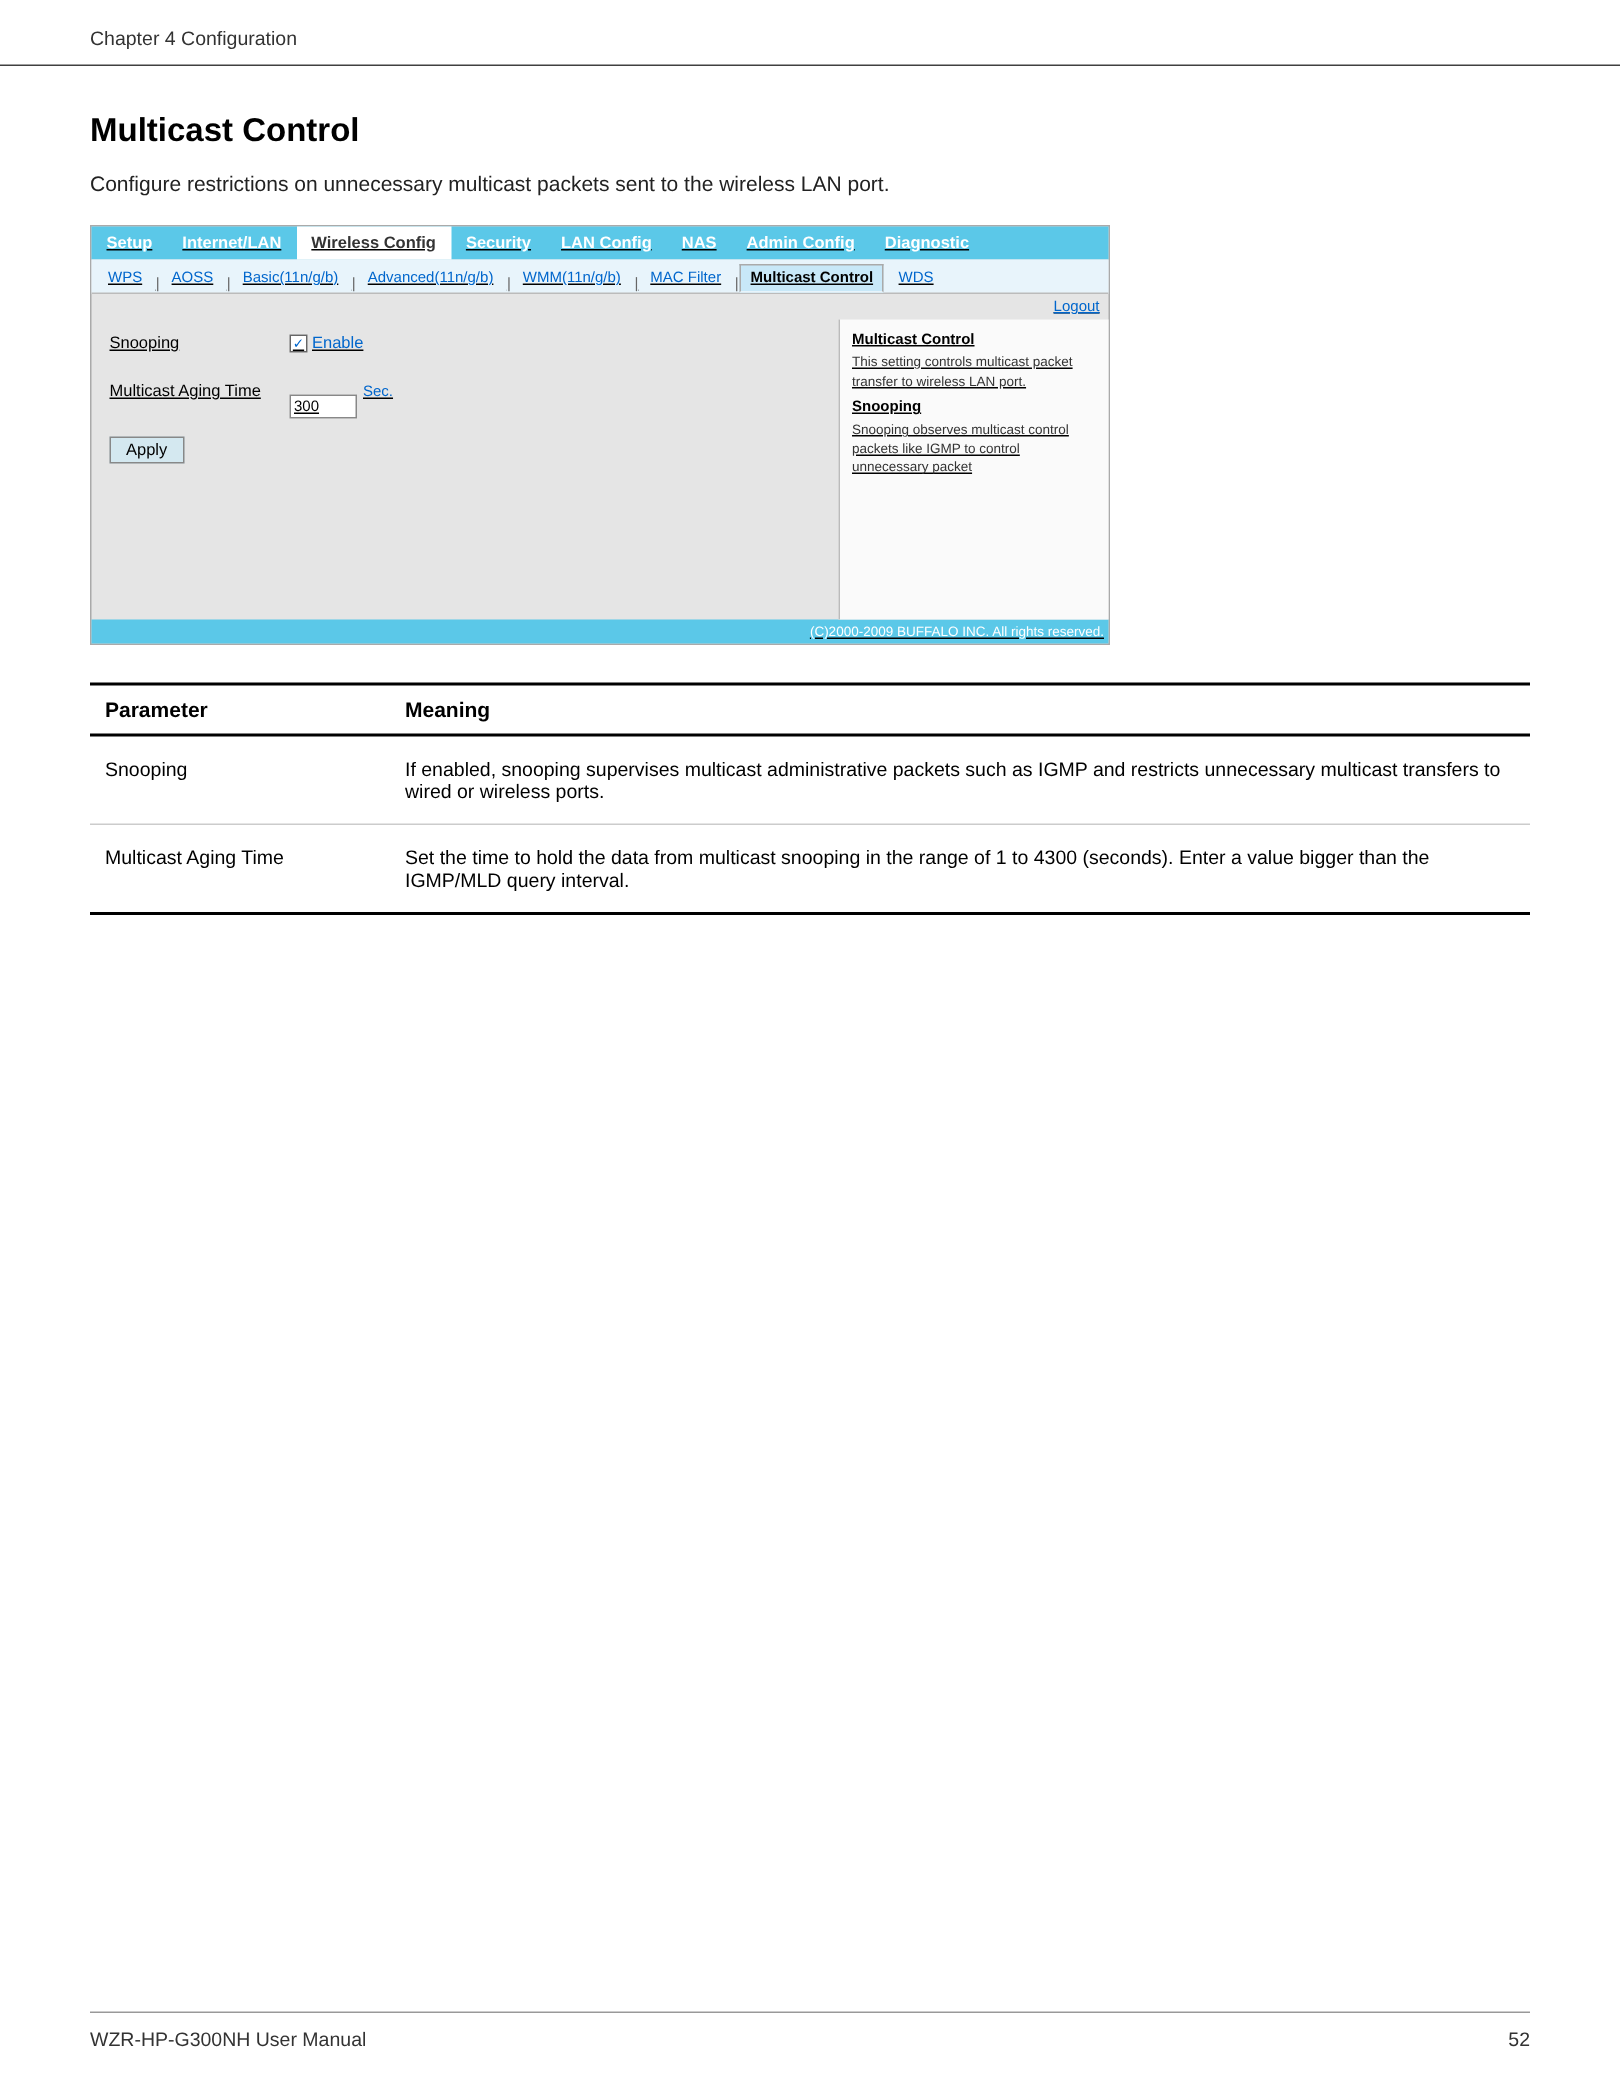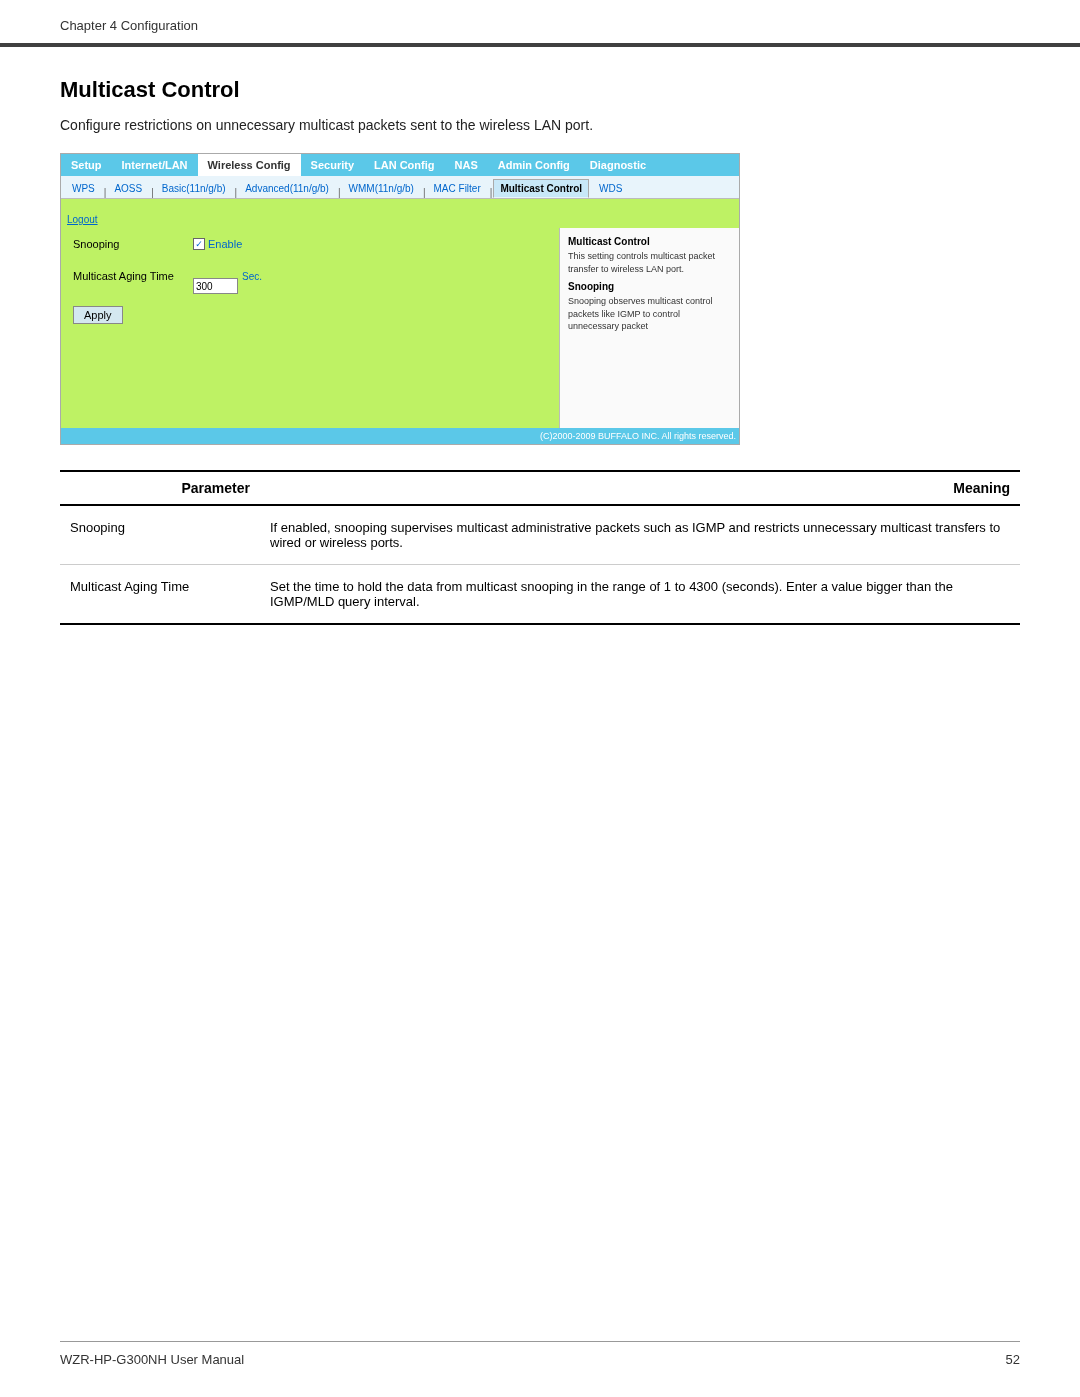--- a/index.html
+++ b/index.html
@@ -9,21 +9,21 @@
       color: #000;
       background: #fff;
       width: 1080px;
       min-height: 1397px;
       position: relative;
     }
 
     
     .page-header {
       padding: 18px 60px 10px 60px;
-      border-bottom: 4px solid #404040;
+      border-bottom: 1px solid #404040;
       font-size: 13px;
       color: #333;
     }
 
     
     .main-content {
       padding: 30px 60px 40px 60px;
     }
 
     .page-title {
@@ -35,22 +35,23 @@
     .subtitle {
       font-size: 14px;
       color: #222;
       margin-bottom: 20px;
     }
 
     
     .router-frame {
       border: 1px solid #aaa;
       width: 680px;
-      background: #bef264;
-      font-size: 11px;
+      background: #e5e5e5;
+      font-size: 11px;
+      text-decoration: underline;
     }
 
     
     .nav-tabs-top {
       display: flex;
       background: #5bc8e8;
     }
     .nav-tab {
       padding: 5px 10px;
       color: #fff;
@@ -89,23 +90,23 @@
       border-bottom: 1px solid #e8f4fb;
       font-weight: bold;
       color: #000;
     }
     .sub-tab-separator {
       font-size: 10px;
       color: #666;
       padding: 0 1px;
     }
     .logout-row {
+      text-align: right;
       padding: 3px 6px;
       font-size: 10px;
-      margin-top: 12px;
     }
     .logout-link {
       color: #0066cc;
       text-decoration: underline;
       cursor: pointer;
     }
 
     
     .router-body {
       display: flex;
@@ -205,21 +206,21 @@
 
     
     .param-table {
       width: 100%;
       border-collapse: collapse;
       margin-top: 25px;
     }
     .param-table th {
       font-weight: bold;
       font-size: 14px;
-      text-align: right;
+      text-align: left;
       padding: 8px 10px;
       border-top: 2px solid #000;
       border-bottom: 2px solid #000;
     }
     .param-table td {
       padding: 14px 10px;
       vertical-align: top;
       font-size: 13px;
       border-bottom: 1px solid #ccc;
     }

